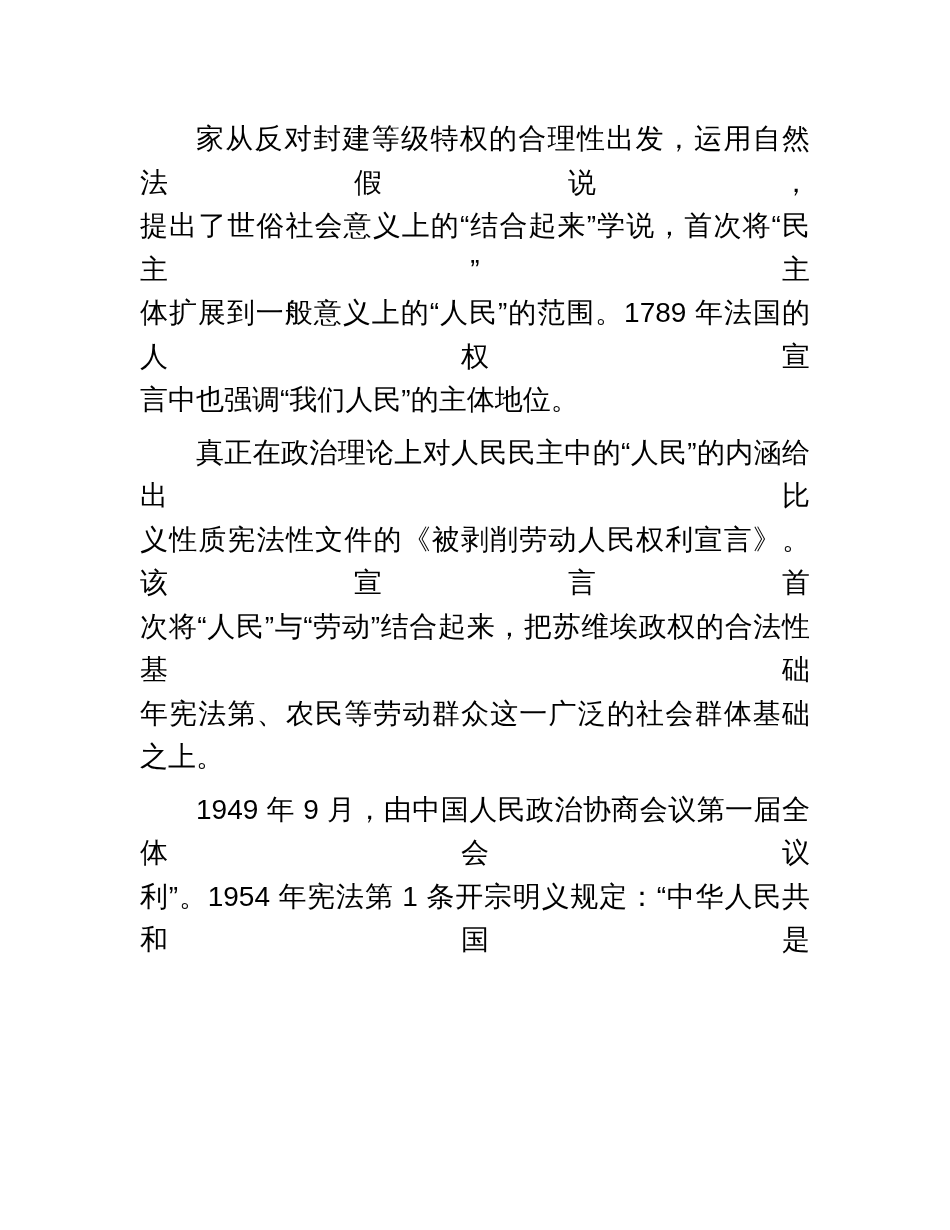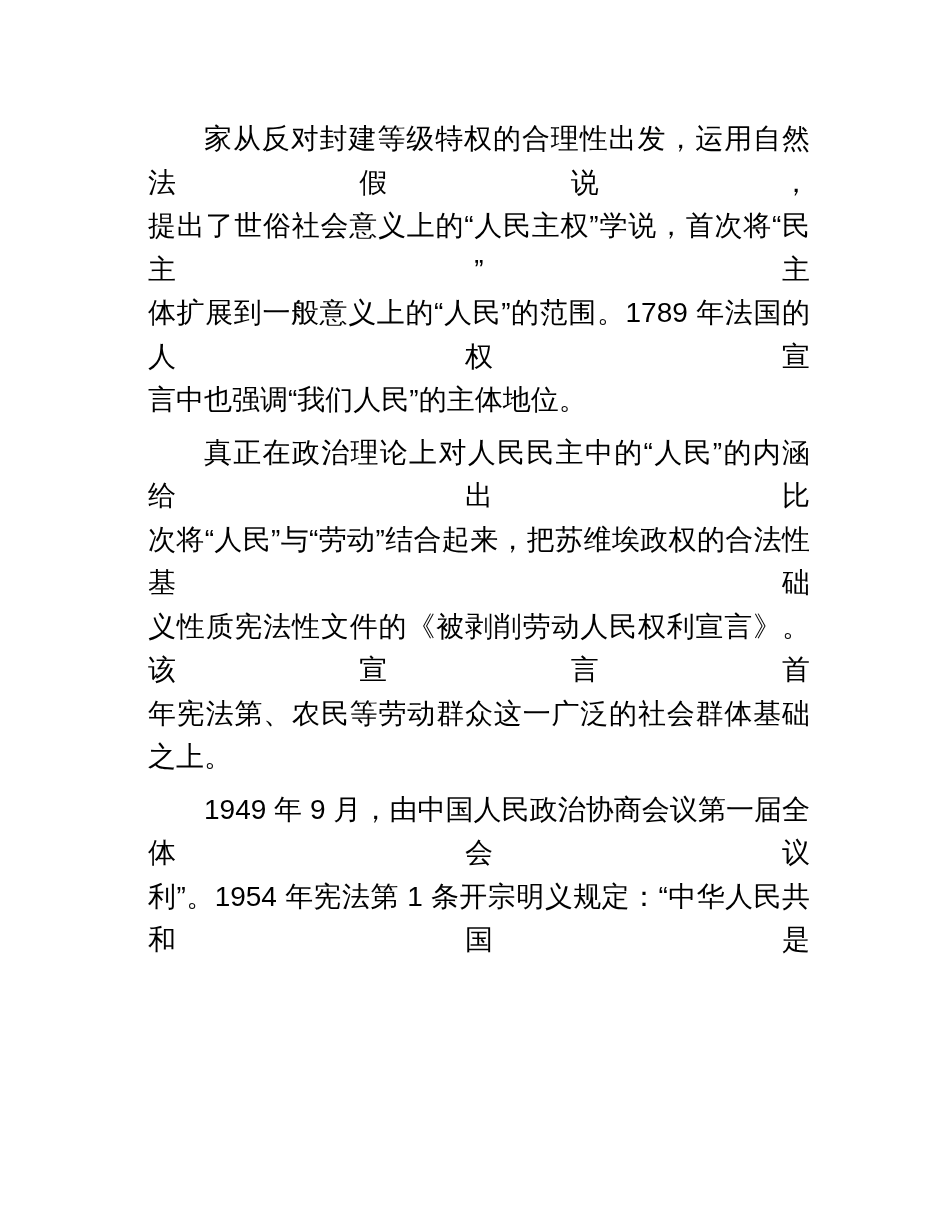--- a/index.html
+++ b/index.html
@@ -19,21 +19,21 @@
     left: 140px;
     top: 117px;
     width: 670px;
     font-family: "Liberation Sans", "DejaVu Sans", sans-serif;
     font-size: 28px;
     line-height: 43.5px;
     color: #000000;
     font-weight: 400;
   }
   .para {
-    margin: 0 0 9px 8px;
+    margin: 0 0 9px 0;
   }
   .para:last-child {
     margin-bottom: 0;
   }
   .line {
     text-align: justify;
     text-align-last: justify;
     white-space: normal;
   }
   .line.last {
@@ -44,29 +44,29 @@
   }
 </style>
 </head>
 <body>
 
 <div class="page">
   <div class="text-block">
 
     <div class="para">
       <div class="line indent">家从反对封建等级特权的合理性出发，运用自然法假说，</div>
-      <div class="line">提出了世俗社会意义上的“人民主权”学说，首次将“民主”主</div>
+      <div class="line">提出了世俗社会意义上的“结合起来”学说，首次将“民主”主</div>
       <div class="line">体扩展到一般意义上的“人民”的范围。1789 年法国的人权宣</div>
       <div class="line last">言中也强调“我们人民”的主体地位。</div>
     </div>
 
     <div class="para">
       <div class="line indent">真正在政治理论上对人民民主中的“人民”的内涵给出比</div>
+      <div class="line">义性质宪法性文件的《被剥削劳动人民权利宣言》。该宣言首</div>
       <div class="line">次将“人民”与“劳动”结合起来，把苏维埃政权的合法性基础</div>
-      <div class="line">义性质宪法性文件的《被剥削劳动人民权利宣言》。该宣言首</div>
       <div class="line last">年宪法第、农民等劳动群众这一广泛的社会群体基础之上。</div>
     </div>
 
     <div class="para">
       <div class="line indent">1949 年 9 月，由中国人民政治协商会议第一届全体会议</div>
       <div class="line">利”。1954 年宪法第 1 条开宗明义规定：“中华人民共和国是</div>
 
     </div>
 
   </div>

